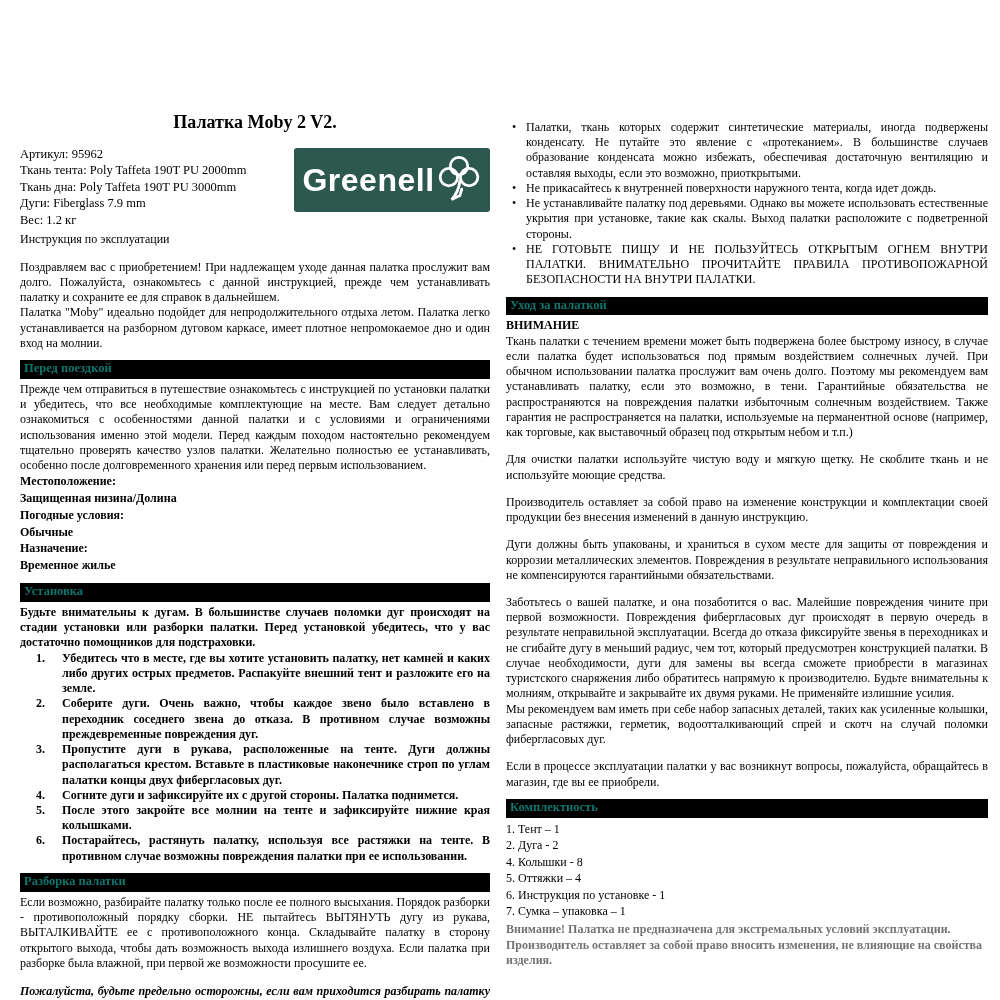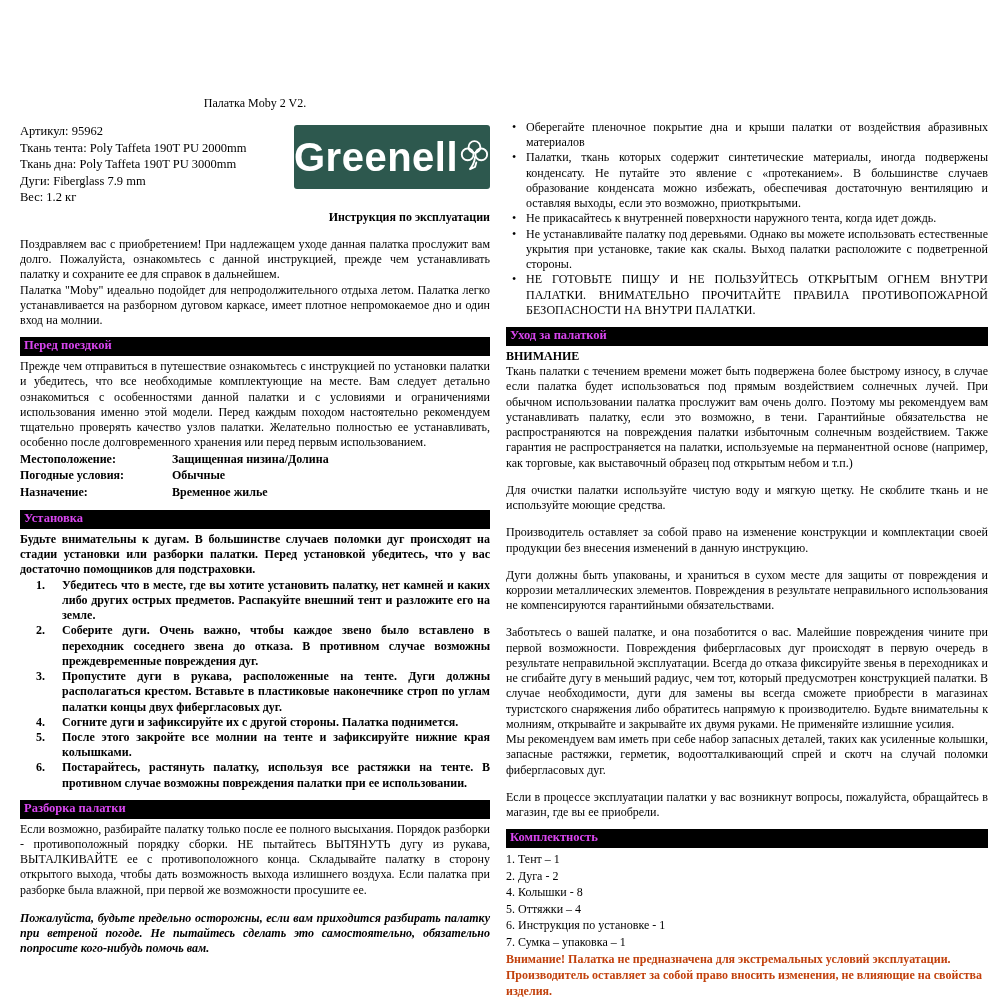--- a/index.html
+++ b/index.html
@@ -1,45 +1,45 @@
 <!DOCTYPE html>
 <html><head>
 <meta charset="utf-8">
 <style>
   html,body{margin:0;padding:0;background:#fff;}
   .page{position:relative;width:1000px;height:1000px;background:#ffffff;box-sizing:border-box;
         padding:96px 12px 0 20px;display:flex;gap:16px;
         font-family:"Liberation Serif", serif;font-size:12px;line-height:1.27;color:#000;overflow:hidden;}
   .col-left{width:470px;flex:none;}
   .col-right{flex:1;padding-top:24px;}
-  .doc-title{text-align:center;font-weight:normal;font-size:12px;margin:0 0 12px 0;}
+  .doc-title{text-align:center;font-weight:bold;font-size:18px;margin:15px 0 12px 0;}
   .spec-wrap{display:flex;align-items:flex-start;justify-content:space-between;margin-bottom:4px;}
   .specs{font-size:12.5px;line-height:1.32;}
   .logo{width:196px;height:64px;background:#2d584e;border-radius:3px;display:flex;align-items:center;
         justify-content:center;margin-top:2px;flex:none;}
-  .logo-text{font-family:"Liberation Sans", sans-serif;font-weight:bold;color:#fff;font-size:40px;letter-spacing:.5px;}
+  .logo-text{font-family:"Liberation Sans", sans-serif;font-weight:bold;color:#fff;font-size:32px;letter-spacing:.5px;}
   .logo-clover{margin-left:1px;margin-top:-4px;}
-  .sec-head{font-weight:bold;margin:0 0 12px 8px;text-align:right;}
+  .sec-head{font-weight:normal;margin:0 0 12px 0;}
   p{margin:0;text-align:justify;}
-  .bar{background:#000;color:#d946ef;font-weight:bold;font-size:12.5px;padding:1px 8px 2px 4px;margin:9px 0 3px 0;}
-  .opt-row{display:flex;line-height:1.4;}
+  .bar{background:#000;color:#0f766e;font-weight:bold;font-size:12.5px;padding:1px 8px 2px 4px;margin:9px 0 3px 0;}
+  .opt-row{display:flex;line-height:1.4;flex-direction:column;}
   .opt-label{width:152px;flex:none;font-weight:bold;}
   .opt-value{font-weight:bold;}
   .setup-intro{font-weight:bold;}
   .step{display:flex;font-weight:bold;padding-left:16px;}
   .step-n{width:26px;flex:none;}
   .step-t{flex:1;text-align:justify;}
   .italic-warning{font-weight:bold;font-style:italic;margin-top:13px;text-align:justify;}
   .bullets{margin:0;padding:0;list-style:none;}
   .bullets li{position:relative;padding-left:20px;text-align:justify;}
   .bullets li::before{content:"\2022";position:absolute;left:6px;top:0;}
   .gap{margin-bottom:12px;}
   .attention{font-weight:bold;text-align:left;}
   .kit-item{line-height:1.38;}
-  .red-warning{color:#c2410c;font-weight:bold;text-align:left;margin-top:2px;line-height:1.3;}
+  .red-warning{color:#737373;font-weight:bold;text-align:left;margin-top:2px;line-height:1.3;}
 </style>
 </head>
 <body>
 
 <div class="page">
 
   <div class="col-left">
     <div class="doc-title">Палатка  Moby 2 V2.</div>
 
     <div class="spec-wrap">
@@ -116,21 +116,20 @@
     </div>
 
     <div class="bar">Разборка палатки</div>
     <p>Если возможно, разбирайте палатку только после ее полного высыхания. Порядок разборки - противоположный порядку сборки. НЕ пытайтесь ВЫТЯНУТЬ дугу из рукава, ВЫТАЛКИВАЙТЕ ее с противоположного конца. Складывайте палатку в сторону открытого выхода, чтобы дать возможность выхода излишнего воздуха. Если палатка при разборке была влажной, при первой же возможности просушите ее.</p>
     <p class="italic-warning">Пожалуйста, будьте предельно осторожны, если вам приходится разбирать палатку при ветреной погоде. Не пытайтесь сделать это самостоятельно, обязательно попросите кого-нибудь помочь вам.</p>
 
   </div>
 
   <div class="col-right">
     <ul class="bullets">
-      <li>Оберегайте пленочное покрытие дна и крыши палатки от воздействия абразивных материалов</li>
       <li>Палатки, ткань которых содержит синтетические материалы, иногда подвержены конденсату.  Не путайте это явление с «протеканием».  В большинстве случаев образование конденсата можно избежать, обеспечивая достаточную вентиляцию и оставляя выходы, если это возможно, приоткрытыми.</li>
       <li>Не прикасайтесь к внутренней поверхности наружного тента, когда идет дождь.</li>
       <li>Не устанавливайте палатку под деревьями. Однако вы можете использовать естественные укрытия при установке, такие как скалы. Выход палатки расположите с подветренной стороны.</li>
       <li>НЕ ГОТОВЬТЕ ПИЩУ И НЕ ПОЛЬЗУЙТЕСЬ ОТКРЫТЫМ ОГНЕМ ВНУТРИ ПАЛАТКИ. ВНИМАТЕЛЬНО ПРОЧИТАЙТЕ ПРАВИЛА ПРОТИВОПОЖАРНОЙ БЕЗОПАСНОСТИ НА ВНУТРИ ПАЛАТКИ.</li>
     </ul>
 
     <div class="bar">Уход за палаткой</div>
     <p class="attention">ВНИМАНИЕ</p>
     <p class="gap">Ткань палатки с течением времени может быть подвержена более быстрому износу, в случае если палатка будет использоваться под прямым воздействием солнечных лучей. При обычном использовании палатка прослужит вам очень долго. Поэтому мы рекомендуем вам устанавливать палатку, если это возможно, в тени. Гарантийные обязательства не распространяются на повреждения палатки избыточным солнечным воздействием. Также гарантия не распространяется на палатки, используемые на перманентной основе (например, как торговые, как выставочный образец под открытым небом и т.п.)</p>
     <p class="gap">Для очистки палатки используйте чистую воду и мягкую щетку. Не скоблите ткань и не используйте моющие средства.</p>

